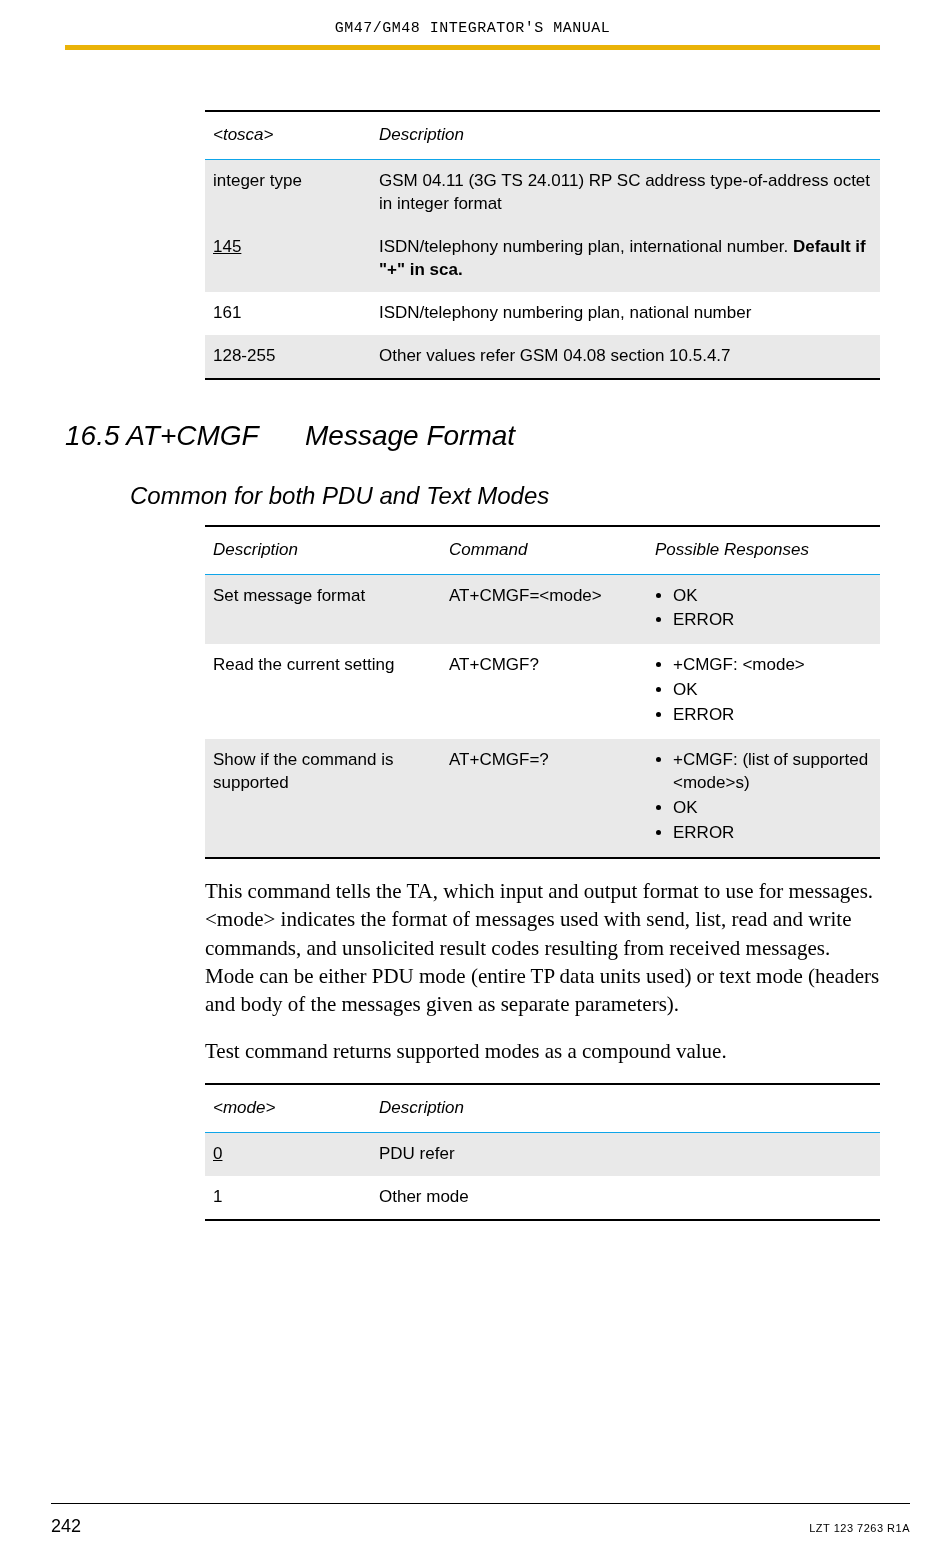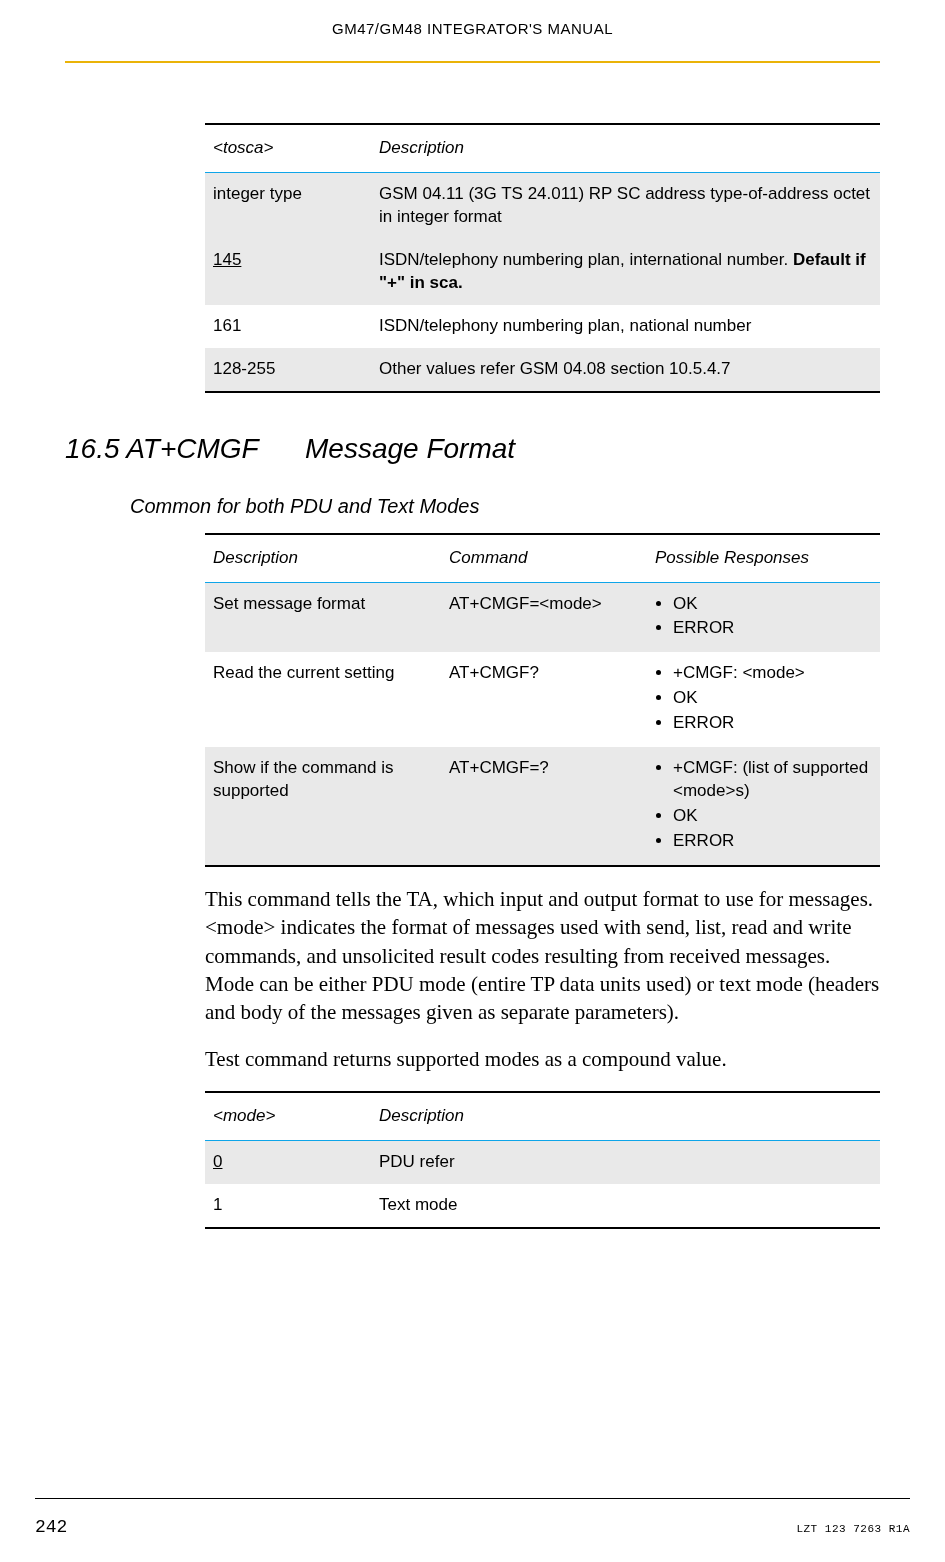--- a/index.html
+++ b/index.html
@@ -11,25 +11,25 @@
   }
   .page {
     width: 945px;
     height: 1562px;
     position: relative;
     box-sizing: border-box;
     padding: 20px 65px 40px 65px;
   }
   .header {
     text-align: center;
-    font-family: Liberation Sans, sans-serif;
+    font-family: Liberation Mono, monospace;
     font-size: 15px;
     letter-spacing: 0.5px;
-    padding-bottom: 24px;
-    border-bottom: 2px solid #eab308;
+    padding-bottom: 8px;
+    border-bottom: 5px solid #eab308;
     margin-bottom: 60px;
   }
   .content {
     margin-left: 140px;
   }
   .tbl {
     border-collapse: collapse;
     width: 100%;
     font-family: "Trebuchet MS", Arial, sans-serif;
     font-size: 17px;
@@ -58,39 +58,39 @@
     font-style: italic;
     font-size: 28px;
     margin: 40px 0 30px 0;
     display: flex;
     gap: 20px;
   }
   .section-title .num { margin-left: -140px; width: 220px; }
   .sub-title {
     font-family: "Trebuchet MS", Arial, sans-serif;
     font-style: italic;
-    font-size: 20px;
+    font-size: 24px;
     margin: 8px 0 15px -75px;
   }
   .body-para {
     font-family: "Times New Roman", Times, serif;
     font-size: 21px;
     line-height: 1.35;
     margin: 18px 0;
   }
   ul.resp { margin: 0; padding-left: 18px; }
   ul.resp li { margin-bottom: 2px; }
   .footer {
     position: absolute;
     bottom: 25px;
-    left: 35px;
+    left: 51px;
     right: 35px;
     border-top: 1px solid #000;
-    padding-top: 18px;
-    font-family: Liberation Mono, monospace;
+    padding-top: 12px;
+    font-family: Liberation Sans, sans-serif;
   }
   .footer .pn { font-size: 18px; }
   .footer .doc { float: right; font-size: 11px; letter-spacing: 0.5px; padding-top: 6px; }
 </style>
 </head>
 <body>
 
 <div class="page">
   <div class="header">GM47/GM48 INTEGRATOR'S MANUAL</div>
 
@@ -177,21 +177,21 @@
           <tr class="head">
         <td class="col1">&lt;mode&gt;</td>
         <td>Description</td>
       </tr>
       <tr class="shaded">
         <td><span class="u">0</span></td>
         <td>PDU refer</td>
       </tr>
       <tr class="lastrow">
         <td>1</td>
-        <td>Text mode</td>
+        <td>Other mode</td>
       </tr>
     </tbody>
       </table>
   </div>
 
   <div class="footer">
     <span class="pn">242</span>
     <span class="doc">LZT 123 7263 R1A</span>
   </div>
 </div>

